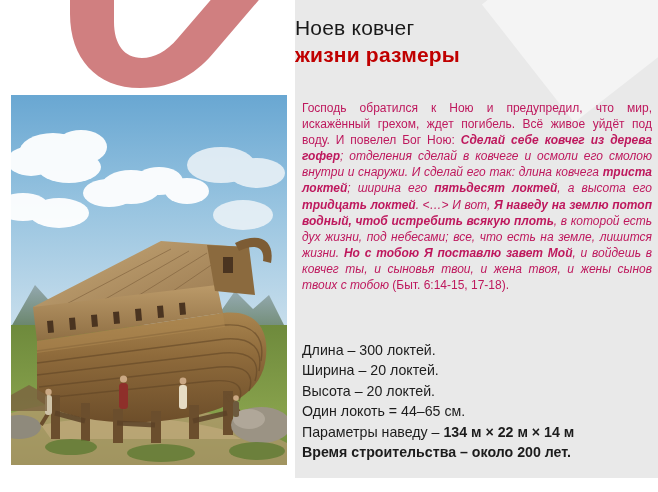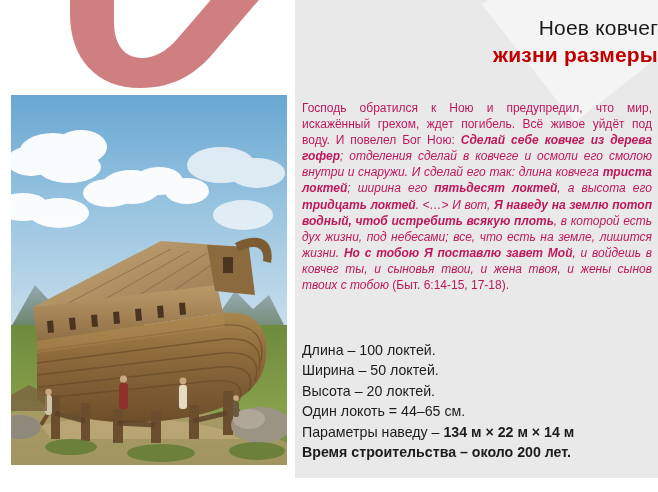--- a/index.html
+++ b/index.html
@@ -22,21 +22,21 @@
     background:#e9e9e9;
     overflow:hidden;
   }
   .panel-gloss{
     position:absolute;right:-40px;top:-70px;width:190px;height:150px;
     background:#f4f4f4;
     transform:rotate(-38deg);
     transform-origin:center;
   }
 
-  .title-block{position:absolute;left:0;top:14px;width:363px;text-align:right;z-index:3;}
+  .title-block{position:absolute;left:0;top:14px;width:363px;text-align:left;z-index:3;}
   .title-line1{
     font-size:21px;color:#1a1a1a;line-height:27px;font-weight:400;
     letter-spacing:0.2px;
   }
   .title-line2{
     font-size:21px;color:#c00000;line-height:27px;font-weight:bold;
     letter-spacing:0.2px;
   }
 
   .body-block{
@@ -226,22 +226,22 @@
     <div class="panel-gloss"></div>
 
     <div class="title-block">
       <div class="title-line1">Ноев ковчег</div>
       <div class="title-line2">жизни размеры</div>
     </div>
 
     <div class="body-block" id="body-block"><span class="run">Господь обратился к Ною и предупредил, что мир, искажённый грехом, ждет погибель. Всё живое уйдёт под воду. И повелел Бог Ною: </span><span class="run bi">Сделай себе ковчег из дерева гофер</span><span class="run i">; отделения сделай в ковчеге и осмоли его смолою внутри и снаружи. И сделай его так: длина ковчега </span><span class="run bi">триста локтей</span><span class="run i">; ширина его </span><span class="run bi">пятьдесят локтей</span><span class="run i">, а высота его </span><span class="run bi">тридцать локтей</span><span class="run i">. &lt;…&gt; И вот, </span><span class="run bi">Я наведу на землю потоп водный, чтоб истребить всякую плоть</span><span class="run i">, в которой есть дух жизни, под небесами; все, что есть на земле, лишится жизни. </span><span class="run bi">Но с тобою Я поставлю завет Мой</span><span class="run i">, и войдешь в ковчег ты, и сыновья твои, и жена твоя, и жены сынов твоих с тобою </span><span class="run">(Быт. 6:14-15, 17-18).</span></div>
 
     <div class="facts" id="facts-list">
-        <div class="fact"><span>Длина – 100 локтей.</span></div>
-        <div class="fact"><span>Ширина – 50 локтей.</span></div>
+        <div class="fact"><span>Длина – 300 локтей.</span></div>
+        <div class="fact"><span>Ширина – 20 локтей.</span></div>
         <div class="fact"><span>Высота – 20 локтей.</span></div>
         <div class="fact"><span>Один локоть = 44–65 см.</span></div>
         <div class="fact"><span>Параметры наведу – </span><span class="b">134 м × 22 м × 14 м</span></div>
         <div class="fact all-bold"><span>Время строительства – около 200 лет.</span></div>
       </div>
   </div>
 
 </div>
 
 </body></html>

